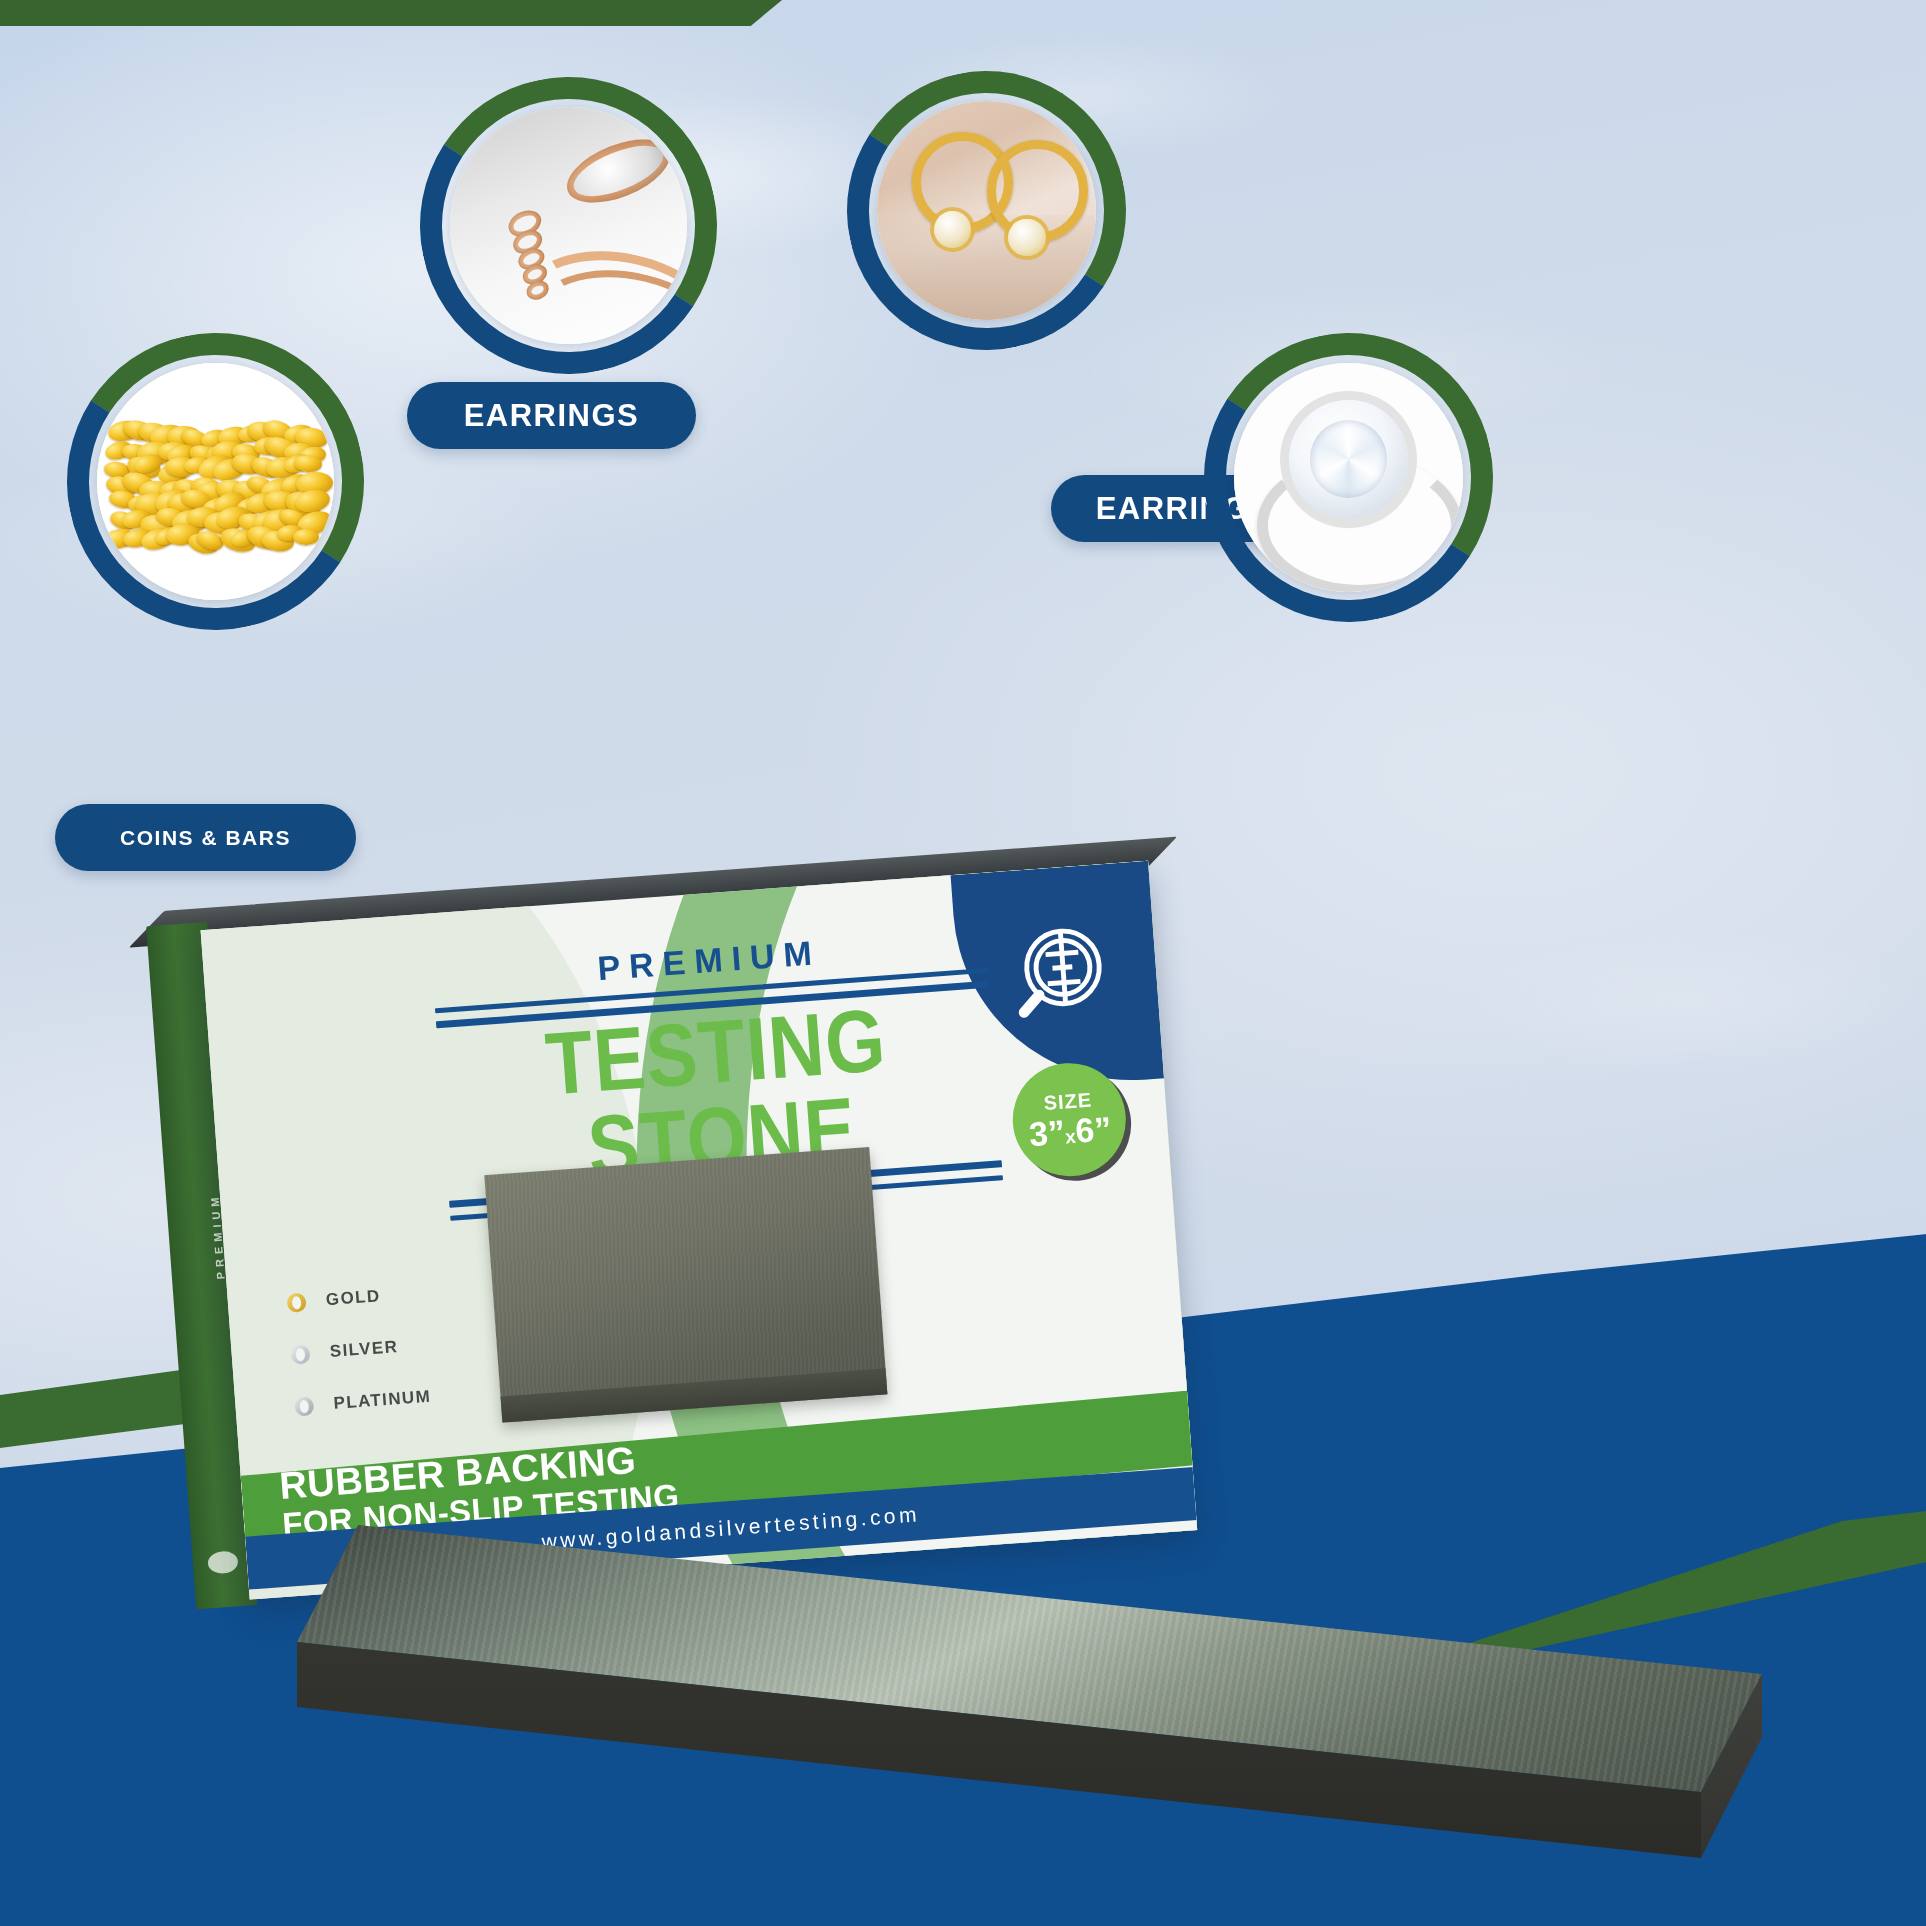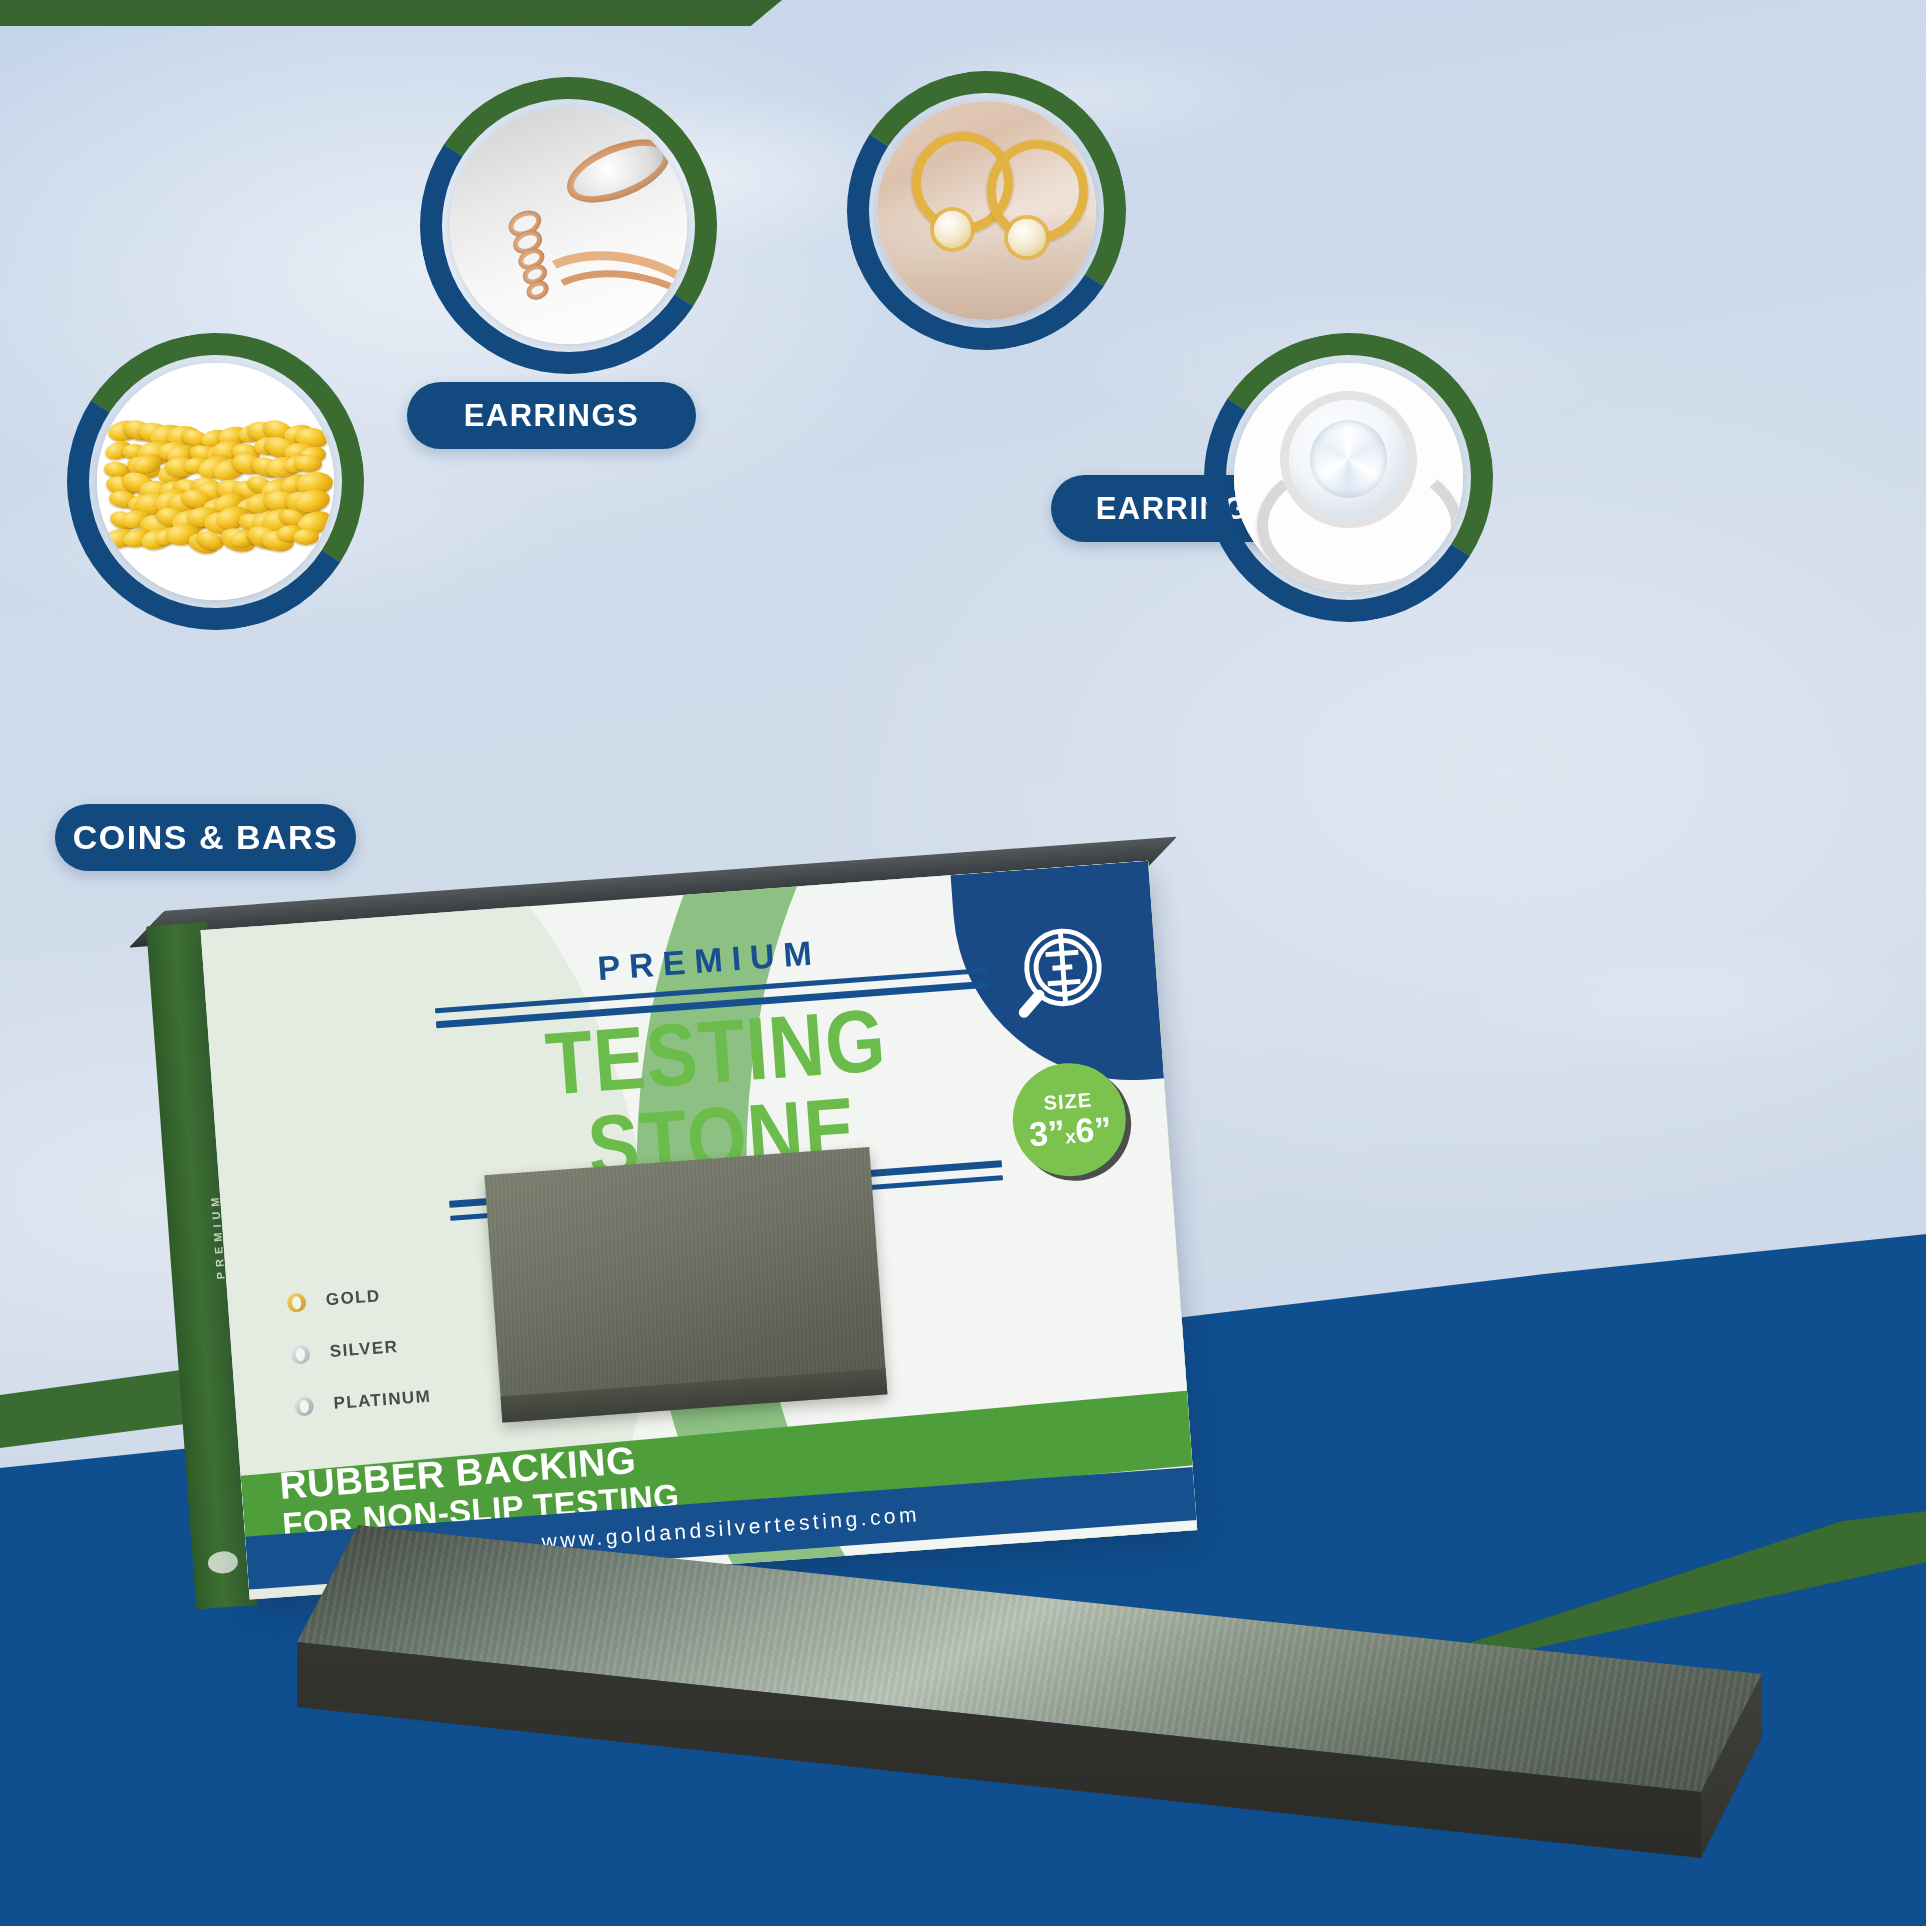--- a/index.html
+++ b/index.html
@@ -403,21 +403,21 @@
             <div class="coin" style="width: 36px; height: 22px; left: 52.1552%; top: 82.561%; transform: rotate(16.5458deg);"></div>
             <div class="coin" style="width: 26px; height: 16px; left: 57.149%; top: 82.9241%; transform: rotate(-17.4823deg);"></div>
             <div class="coin" style="width: 33px; height: 20.6px; left: 64.6531%; top: 80.3901%; transform: rotate(17.9546deg);"></div>
             <div class="coin" style="width: 33px; height: 20.3px; left: 70.7168%; top: 83.4527%; transform: rotate(8.28858deg);"></div>
             <div class="coin" style="width: 26px; height: 16px; left: 78.4267%; top: 78.9763%; transform: rotate(-6.97411deg);"></div>
             <div class="coin" style="width: 26.4px; height: 16.4px; left: 85.6839%; top: 81.9732%; transform: rotate(1.3023deg);"></div>
           </div>
       </div>
     </div>
   </div>
-  <div class="pill" style="left:55px;top:804px;width:301px;height:67px;font-size:34px;">
+  <div class="pill" style="left:55px;top:804px;width:301px;height:67px;font-size:21px;">
     <span>COINS &amp; BARS</span>
   </div>
 
   <div class="cat" style="left:420px;top:77px;width:297px;height:297px;">
     <div class="ring">
       <div class="arc green"></div>
       <div class="arc blue"></div>
     </div>
     <div class="photo">
       <div class="ph-brac">

